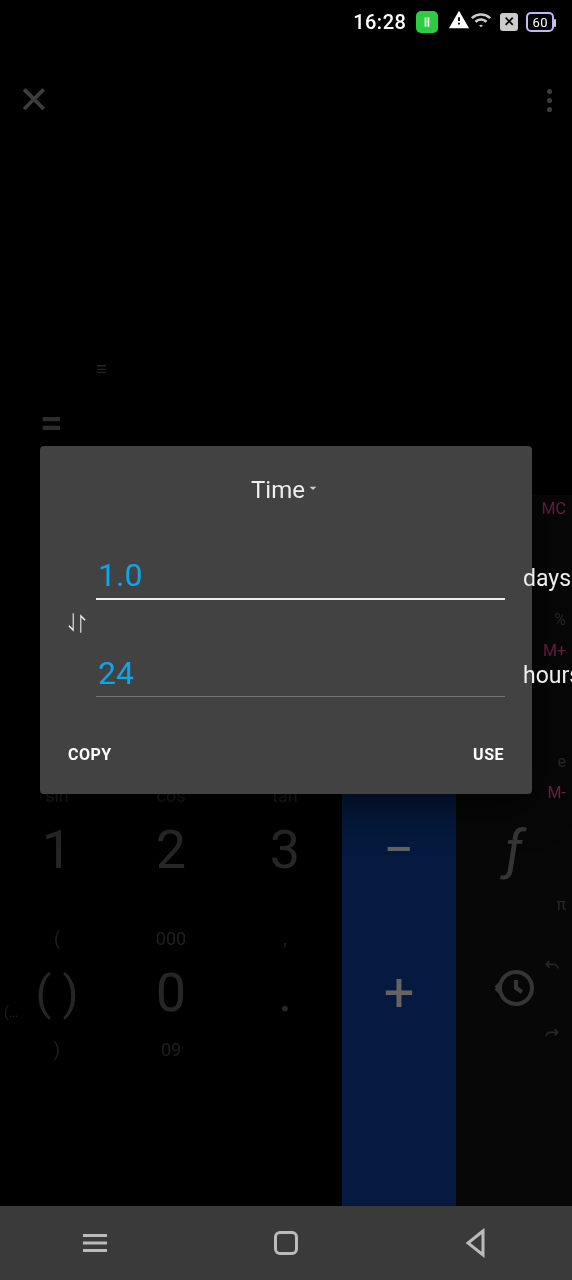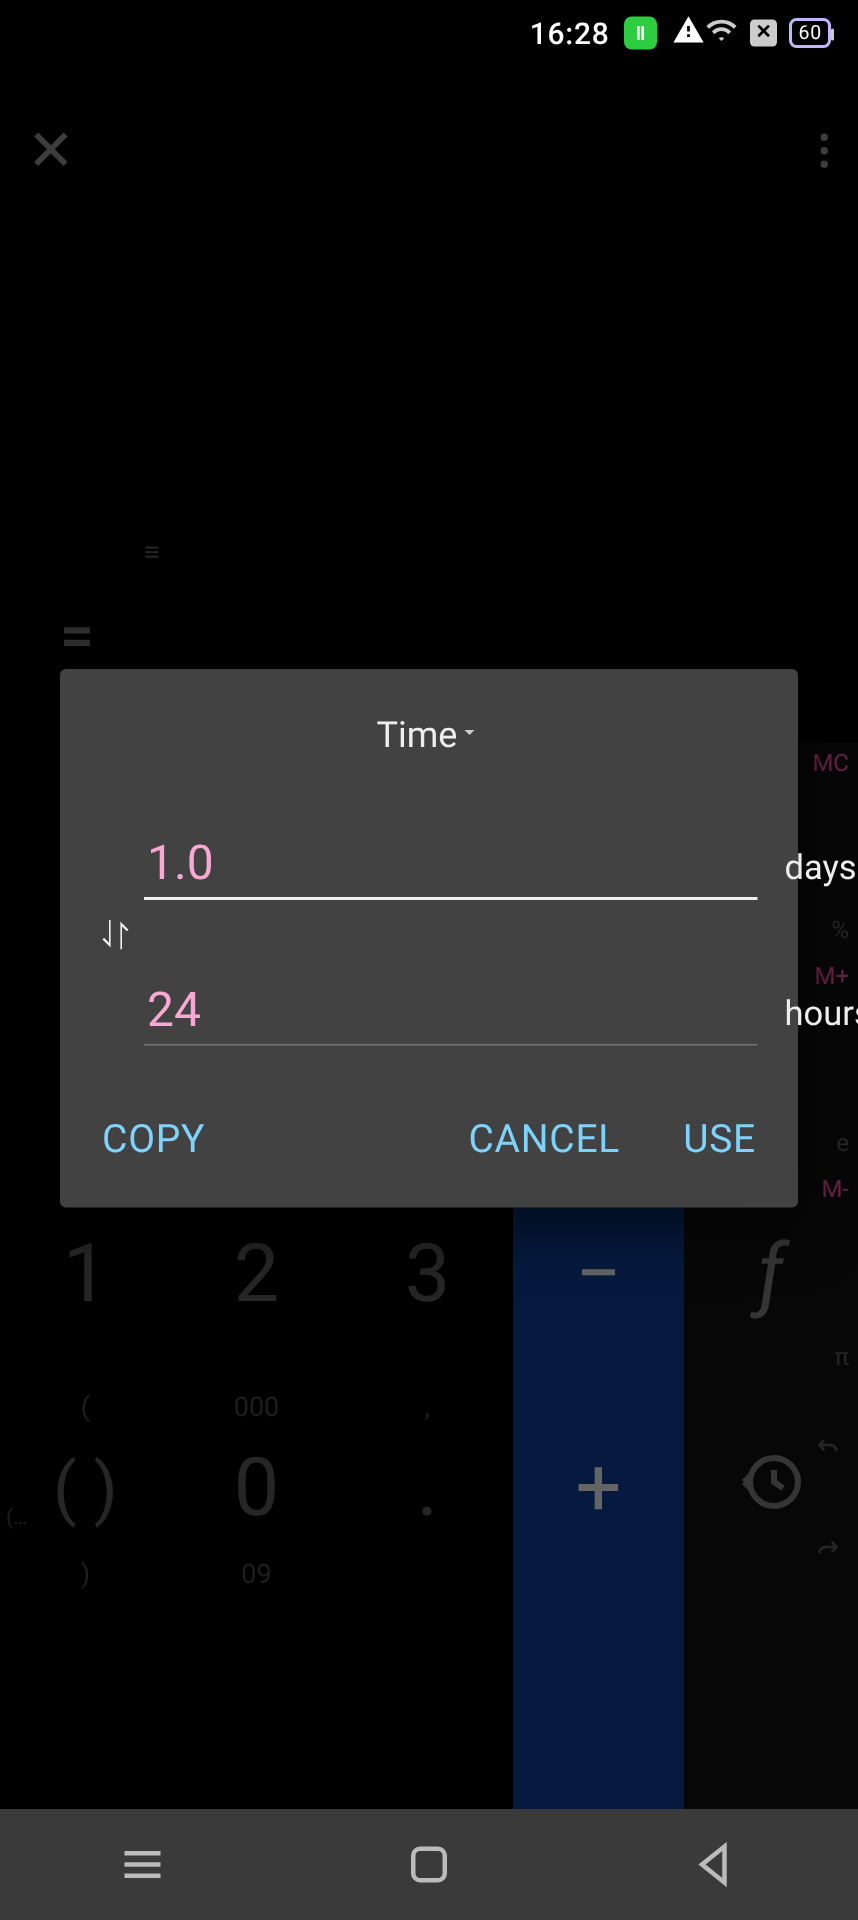--- a/index.html
+++ b/index.html
@@ -46,28 +46,28 @@
   .navbtn { width: 36px; height: 36px; color: #bbb; }
 
   
   .dialog { position: absolute; top: 446px; left: 40px; width: 492px; background: #424242; border-radius: 4px; box-shadow: 0 12px 40px rgba(0,0,0,0.6); padding: 30px 24px 20px 24px; }
   .dlg-header { display: flex; align-items: center; justify-content: center; margin-bottom: 48px; }
   .dlg-title { font-size: 24px; color: #eee; }
   .chev { color: #ccc; }
   .swap-col { width: 40px; display: flex; align-items: center; justify-content: center; }
   .conv-stack { flex: 1; display:flex; flex-direction:column; gap:50px;}
   .value-row { display:flex; align-items:flex-end; gap:18px;}
-  .value-input { flex: 1; border: none; border-bottom: 2px solid #eee; background: transparent; font-size: 32px; color: #f9a8d4; padding: 4px 2px; outline: none; }
+  .value-input { flex: 1; border: none; border-bottom: 2px solid #eee; background: transparent; font-size: 32px; color: #0ea5e9; padding: 4px 2px; outline: none; }
   .value-input.secondary { border-bottom: 1px solid #737373; }
   .unit-select { width: 150px; display: flex; align-items: center; justify-content: space-between; font-size: 23px; color: #eee; padding-bottom:8px;}
   .swap-icon { color:#eee; }
 
   .dlg-actions { display: flex; justify-content: flex-end; gap: 34px; margin-top: 30px; padding-top:8px;}
   .dlg-actions .left { margin-right: auto; }
-  .dlg-btn { font-size: 26px; font-weight: 400; letter-spacing: 0.5px; color: #7dd3fc; background: none; border: none; padding: 10px 4px; }
+  .dlg-btn { font-size: 16px; font-weight: 700; letter-spacing: 0.5px; color: #ffffff; background: none; border: none; padding: 10px 4px; }
 </style>
 </head>
 <body>
 
 <div class="calc-layer">
 
   <div class="topbar">
     <div class="close">✕</div>
     <div class="menu-dots">
         <span></span>
@@ -248,21 +248,20 @@
         <div class="unit-select">
           <span>hours</span>
 
         </div>
       </div>
     </div>
   </div>
 
   <div class="dlg-actions">
     <button class="dlg-btn left">COPY</button>
-    <button class="dlg-btn">CANCEL</button>
     <button class="dlg-btn">USE</button>
   </div>
 </div>
 
 <div class="navbar">
   <div class="navbtn">
     <svg viewBox="0 0 24 24" fill="none" stroke="#bbb" stroke-width="2">
         <line x1="4" y1="7" x2="20" y2="7"></line>
         <line x1="4" y1="12" x2="20" y2="12"></line>
         <line x1="4" y1="17" x2="20" y2="17"></line>

